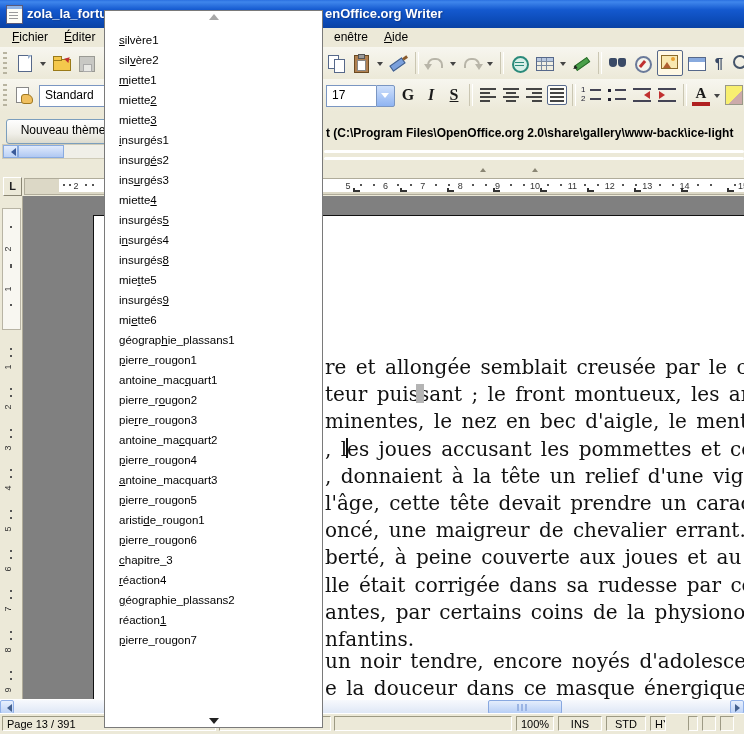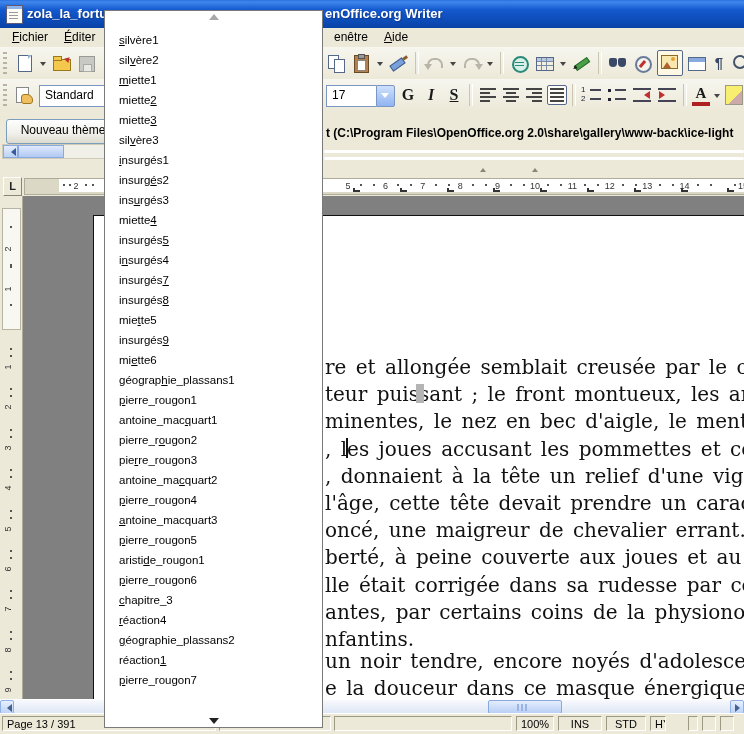--- a/index.html
+++ b/index.html
@@ -468,28 +468,26 @@
   </div>
 
   <div class="dropdown">
     <div class="dd-arrow dd-up"></div>
     <div id="dd-list" style="position:absolute;left:0;top:19px;width:100%">
         <div class="dd-item"><span class="mn">s</span>ilvère1</div>
         <div class="dd-item">sil<span class="mn">v</span>ère2</div>
         <div class="dd-item"><span class="mn">m</span>iette1</div>
         <div class="dd-item">miette<span class="mn">2</span></div>
         <div class="dd-item">miette<span class="mn">3</span></div>
-        <div class="dd-item">sil<span class="mn">v</span>ère3</div>
         <div class="dd-item"><span class="mn">i</span>nsurgés1</div>
         <div class="dd-item">insurg<span class="mn">é</span>s2</div>
         <div class="dd-item">ins<span class="mn">u</span>rgés3</div>
         <div class="dd-item">miette<span class="mn">4</span></div>
         <div class="dd-item">insurgés<span class="mn">5</span></div>
         <div class="dd-item">i<span class="mn">n</span>surgés4</div>
-        <div class="dd-item">insurgés<span class="mn">7</span></div>
         <div class="dd-item">insurgés<span class="mn">8</span></div>
         <div class="dd-item">mie<span class="mn">t</span>te5</div>
         <div class="dd-item">insurgés<span class="mn">9</span></div>
         <div class="dd-item">mi<span class="mn">e</span>tte6</div>
         <div class="dd-item">géograp<span class="mn">h</span>ie_plassans1</div>
         <div class="dd-item"><span class="mn">p</span>ierre_rougon1</div>
         <div class="dd-item">antoine_mac<span class="mn">q</span>uart1</div>
         <div class="dd-item">pierre_r<span class="mn">o</span>ugon2</div>
         <div class="dd-item">pie<span class="mn">r</span>re_rougon3</div>
         <div class="dd-item">antoine_ma<span class="mn">c</span>quart2</div>

